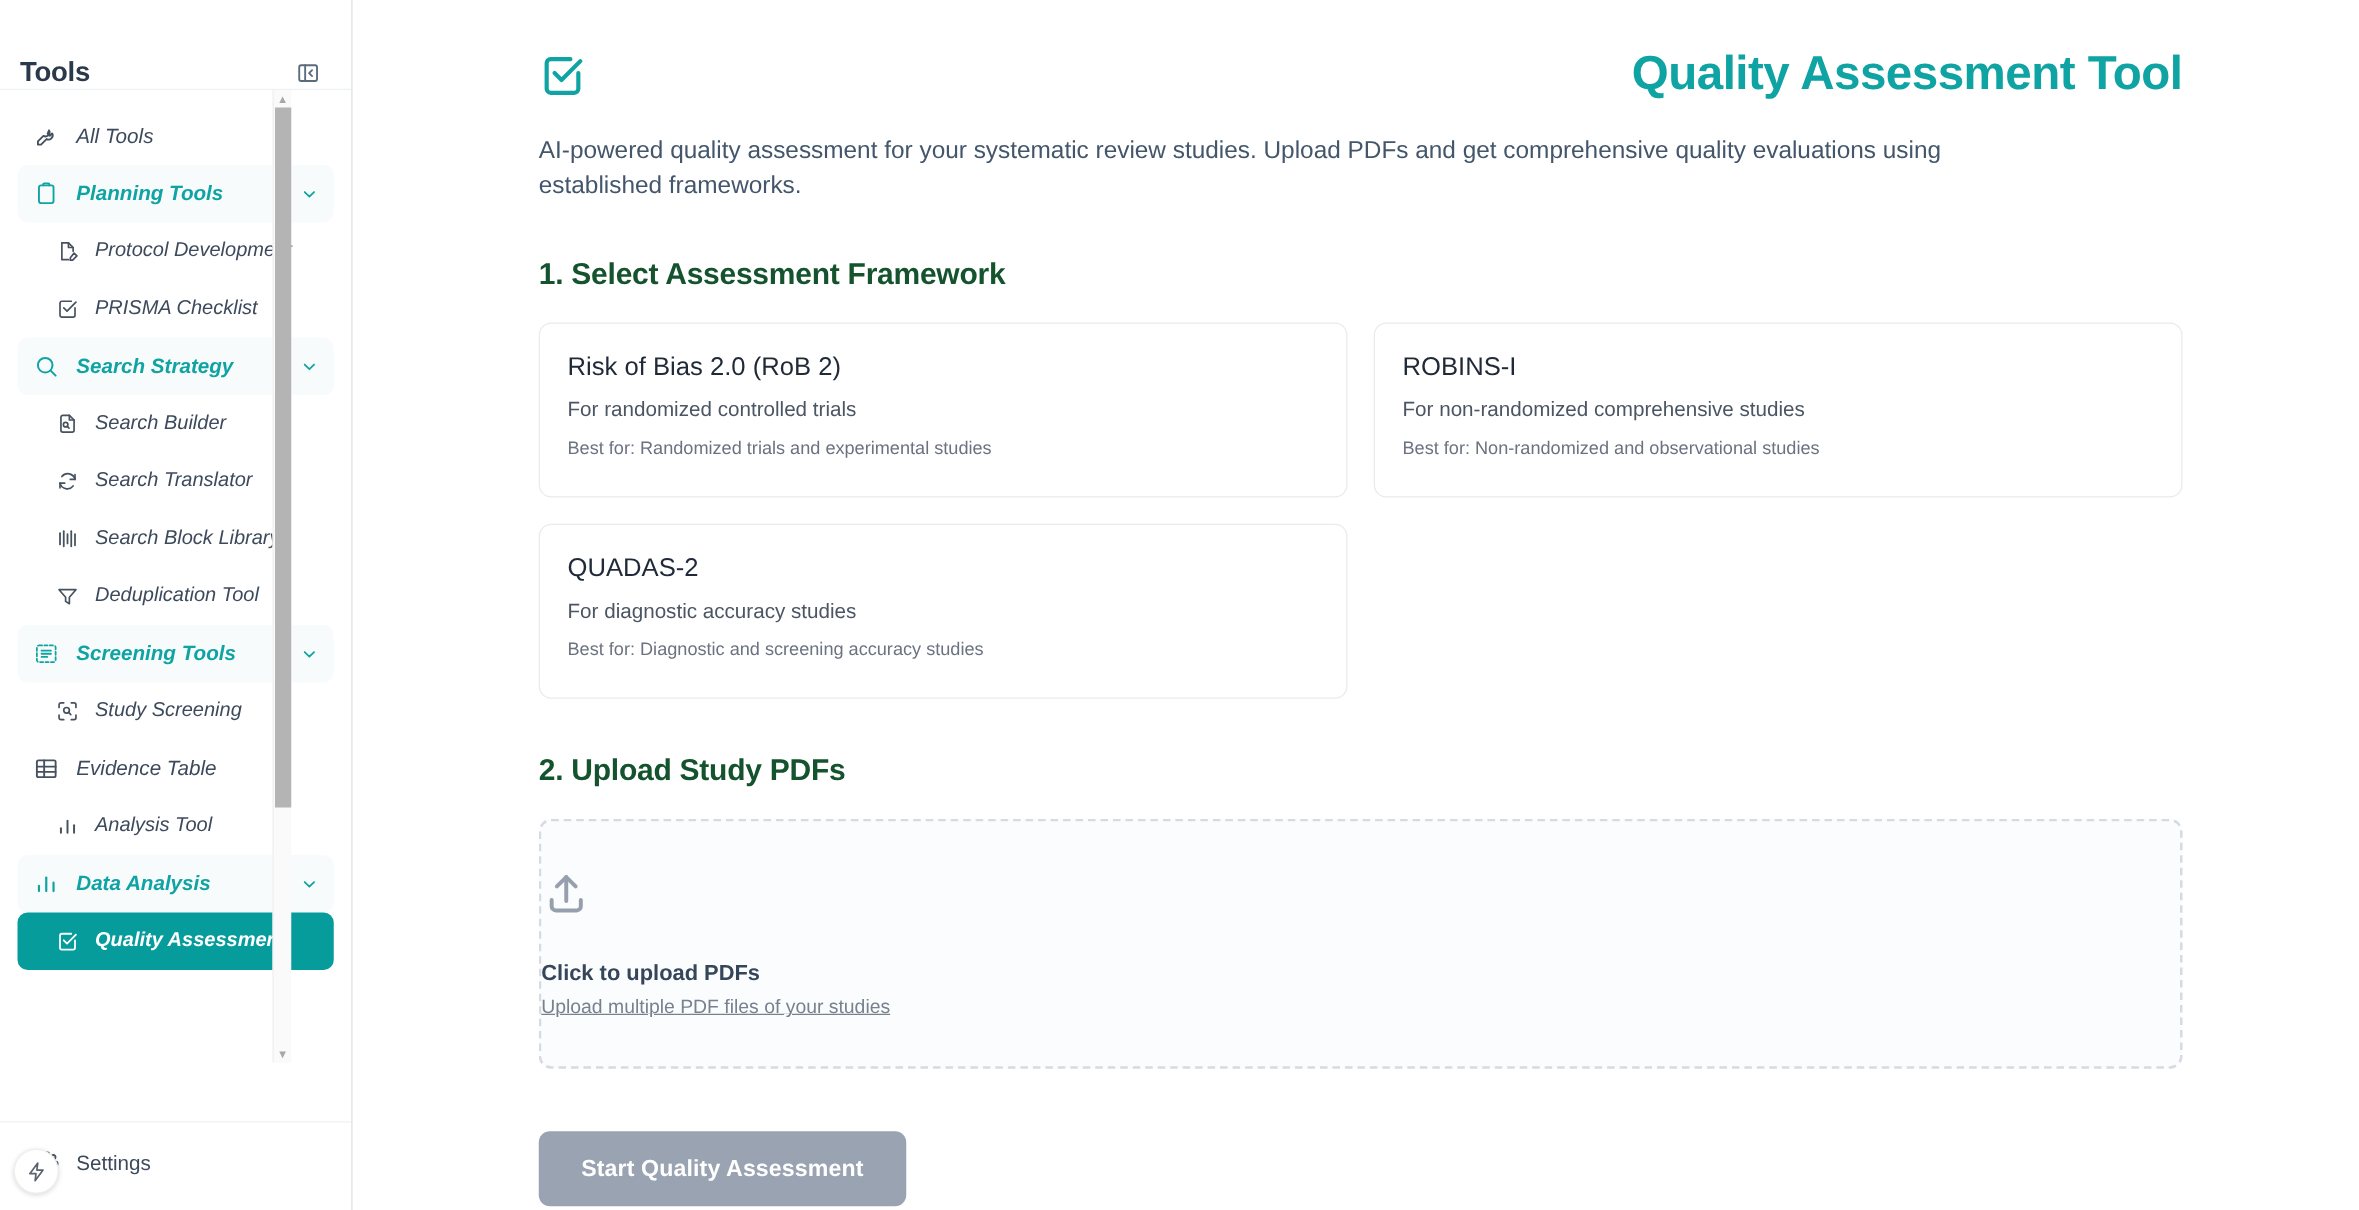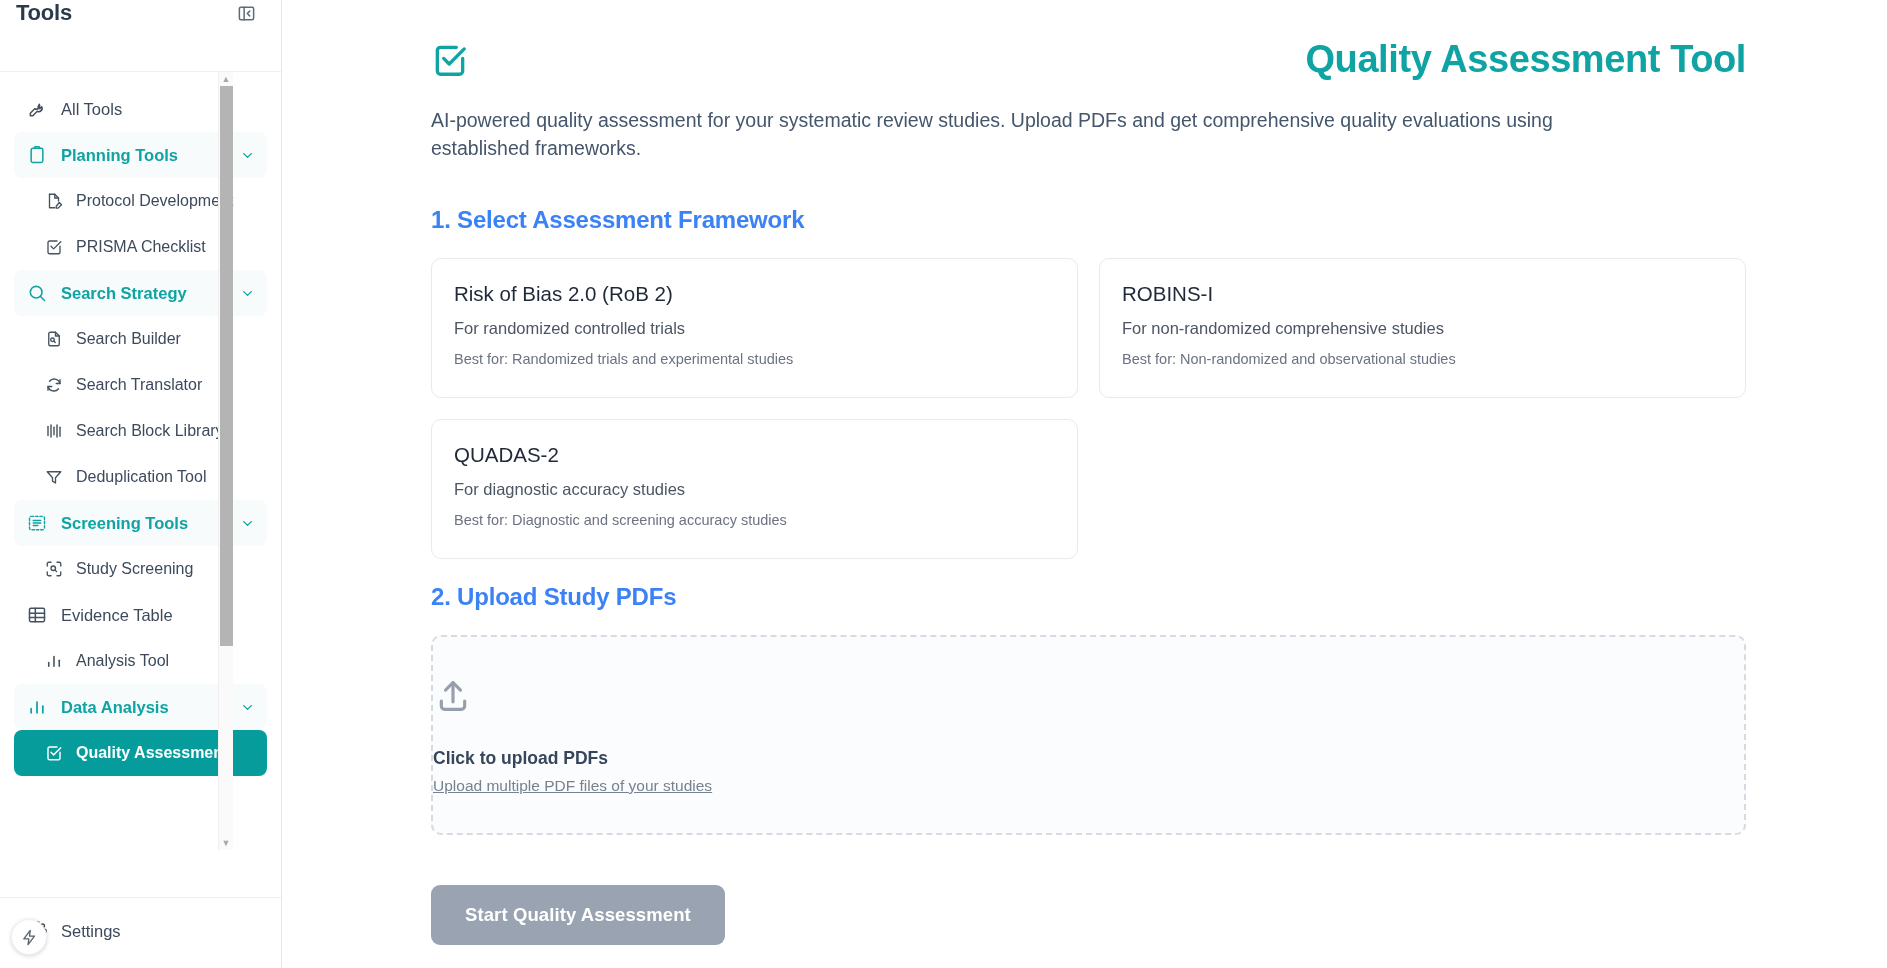--- a/index.html
+++ b/index.html
@@ -30,21 +30,21 @@
     border-right: 1px solid #e8ecef;
     display: flex;
     flex-direction: column;
     flex: 0 0 282px;
   }
 
   .sidebar-header {
     height: 72px;
     padding: 0 22px 0 16px;
     display: flex;
-    align-items: flex-start;
+    align-items: flex-end;
     justify-content: space-between;
     border-bottom: 1px solid #eef1f4;
   }
 
   .sidebar-title {
     font-size: 22px;
     font-weight: bold;
     color: #2b3a4a;
     letter-spacing: -0.2px;
   }
@@ -58,20 +58,21 @@
     cursor: pointer;
     background: transparent;
     border: none;
   }
 
   .nav-scroll {
     flex: 1 1 auto;
     overflow: hidden;
     padding: 14px 0 0 0;
     position: relative;
+    font-style: italic;
   }
 
   .nav-list {
     padding: 0 14px;
   }
 
   .nav-item {
     display: flex;
     align-items: center;
     gap: 14px;
@@ -201,30 +202,30 @@
     font-size: 19.5px;
     line-height: 1.42;
     color: #44566b;
     max-width: 1200px;
     margin-bottom: 44px;
   }
 
   .section-title {
     font-size: 24px;
     font-weight: bold;
-    color: #3b82f6;
+    color: #14532d;
     margin-bottom: 24px;
     letter-spacing: -0.2px;
   }
 
   .framework-grid {
     display: grid;
     grid-template-columns: 1fr 1fr;
     gap: 21px 21px;
-    margin-bottom: 24px;
+    margin-bottom: 44px;
   }
 
   .framework-card {
     border: 1px solid #e7eaee;
     border-radius: 10px;
     background: #ffffff;
     padding: 23px 22px 24px 22px;
     cursor: pointer;
     min-height: 140px;
   }

